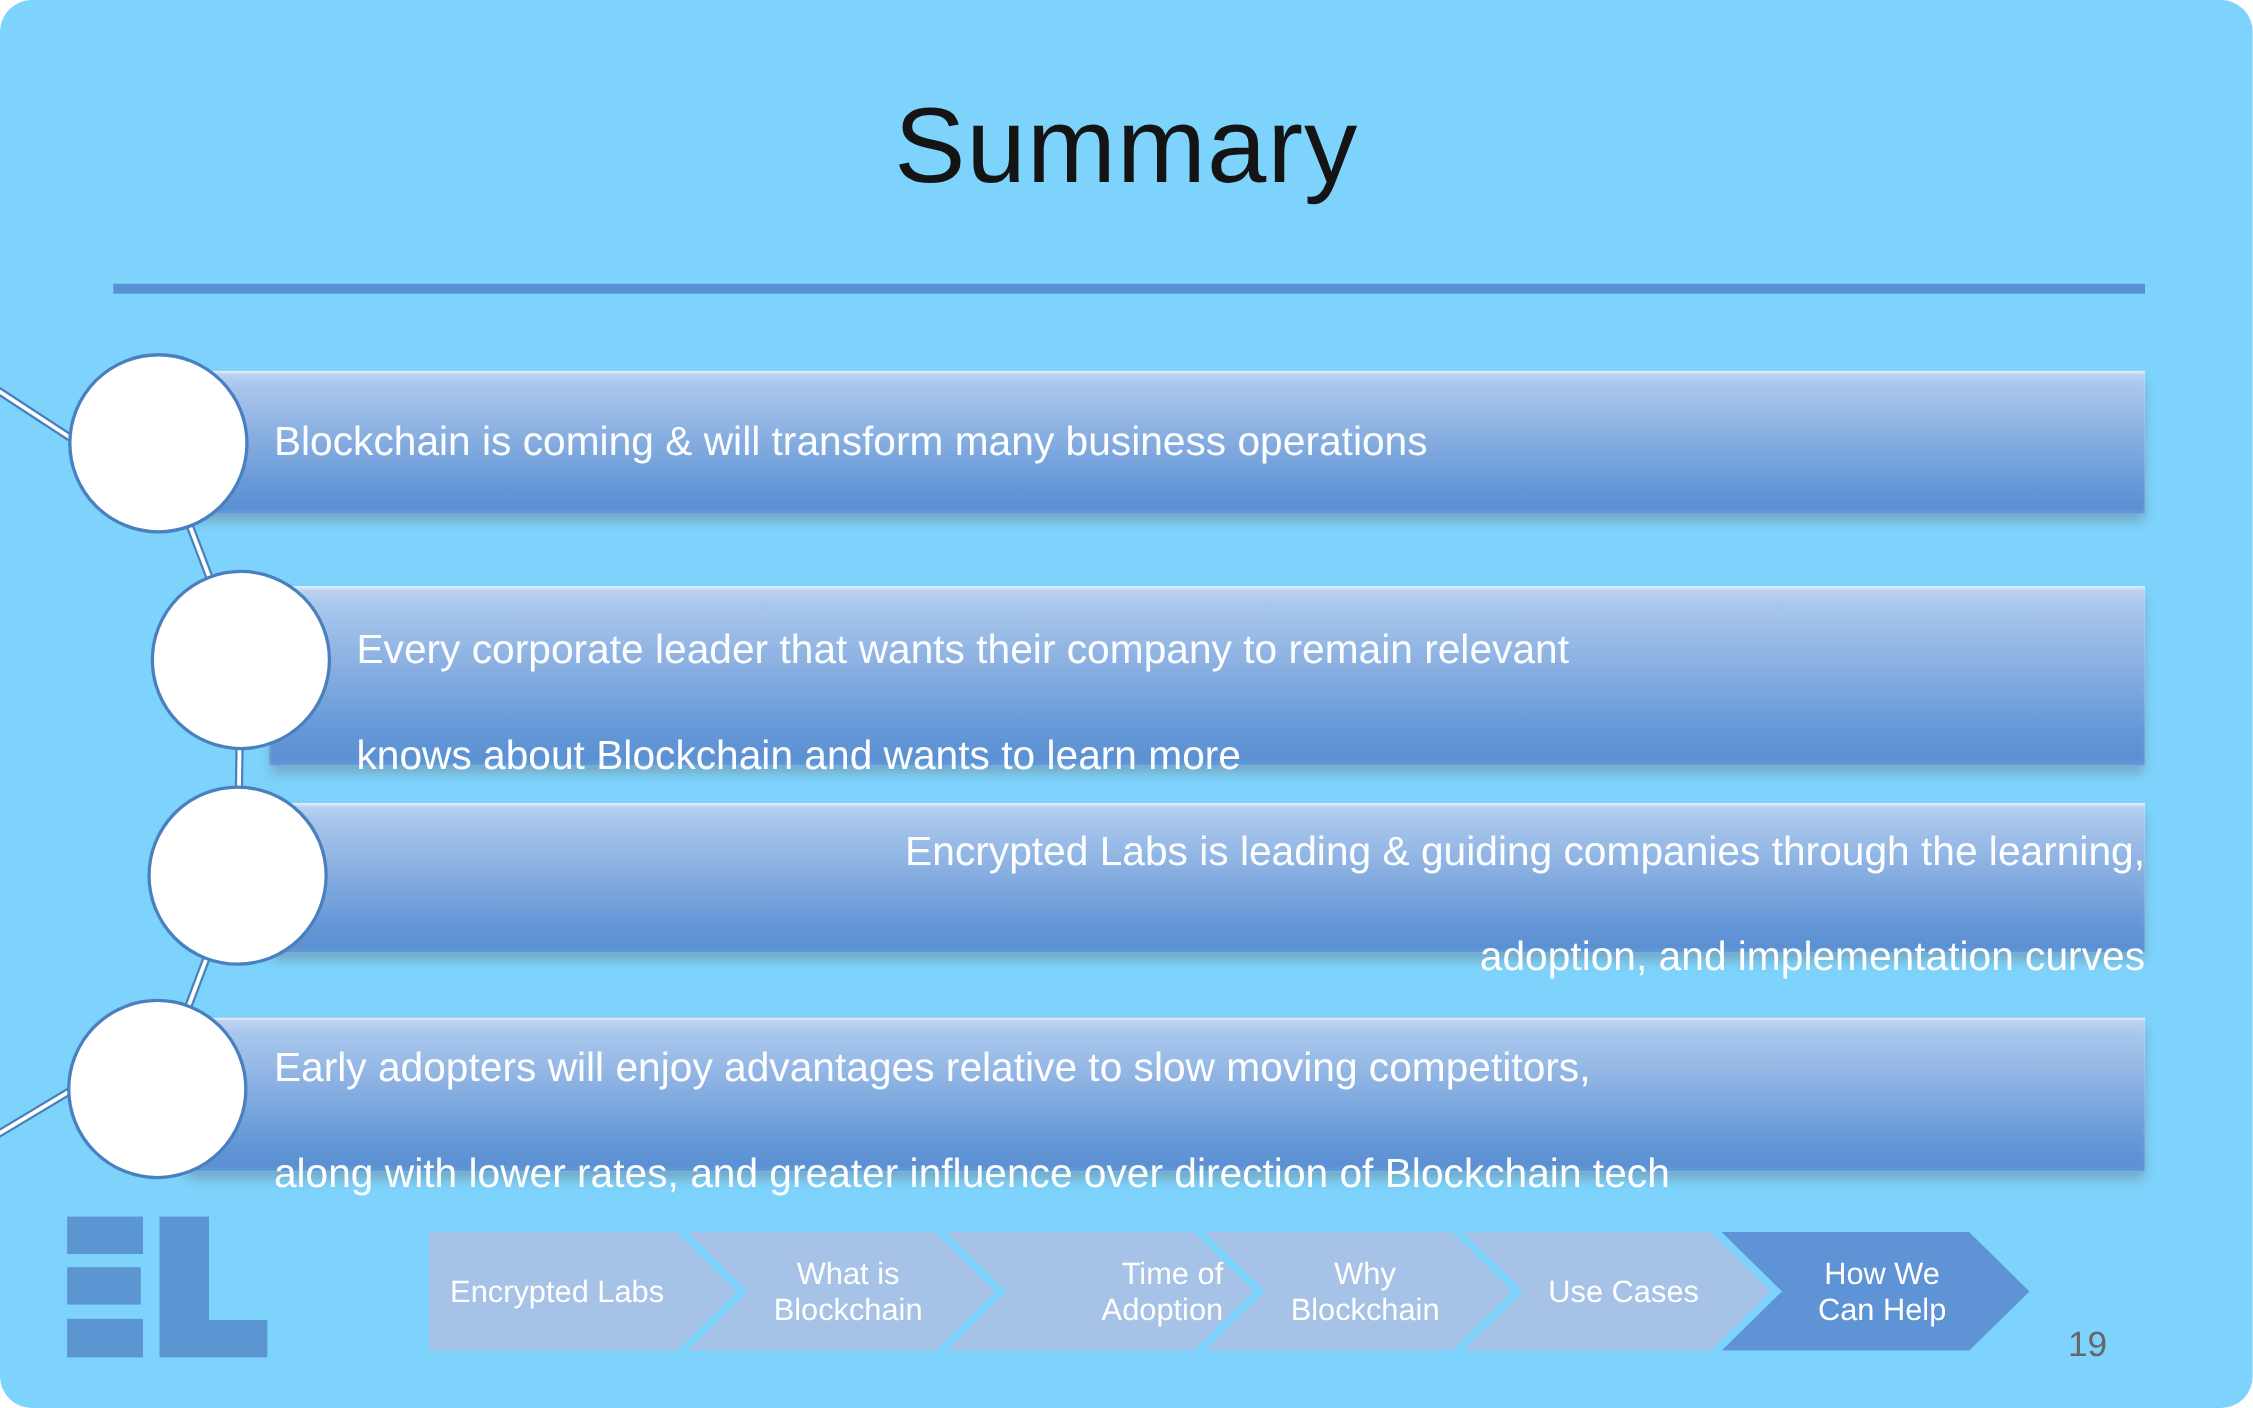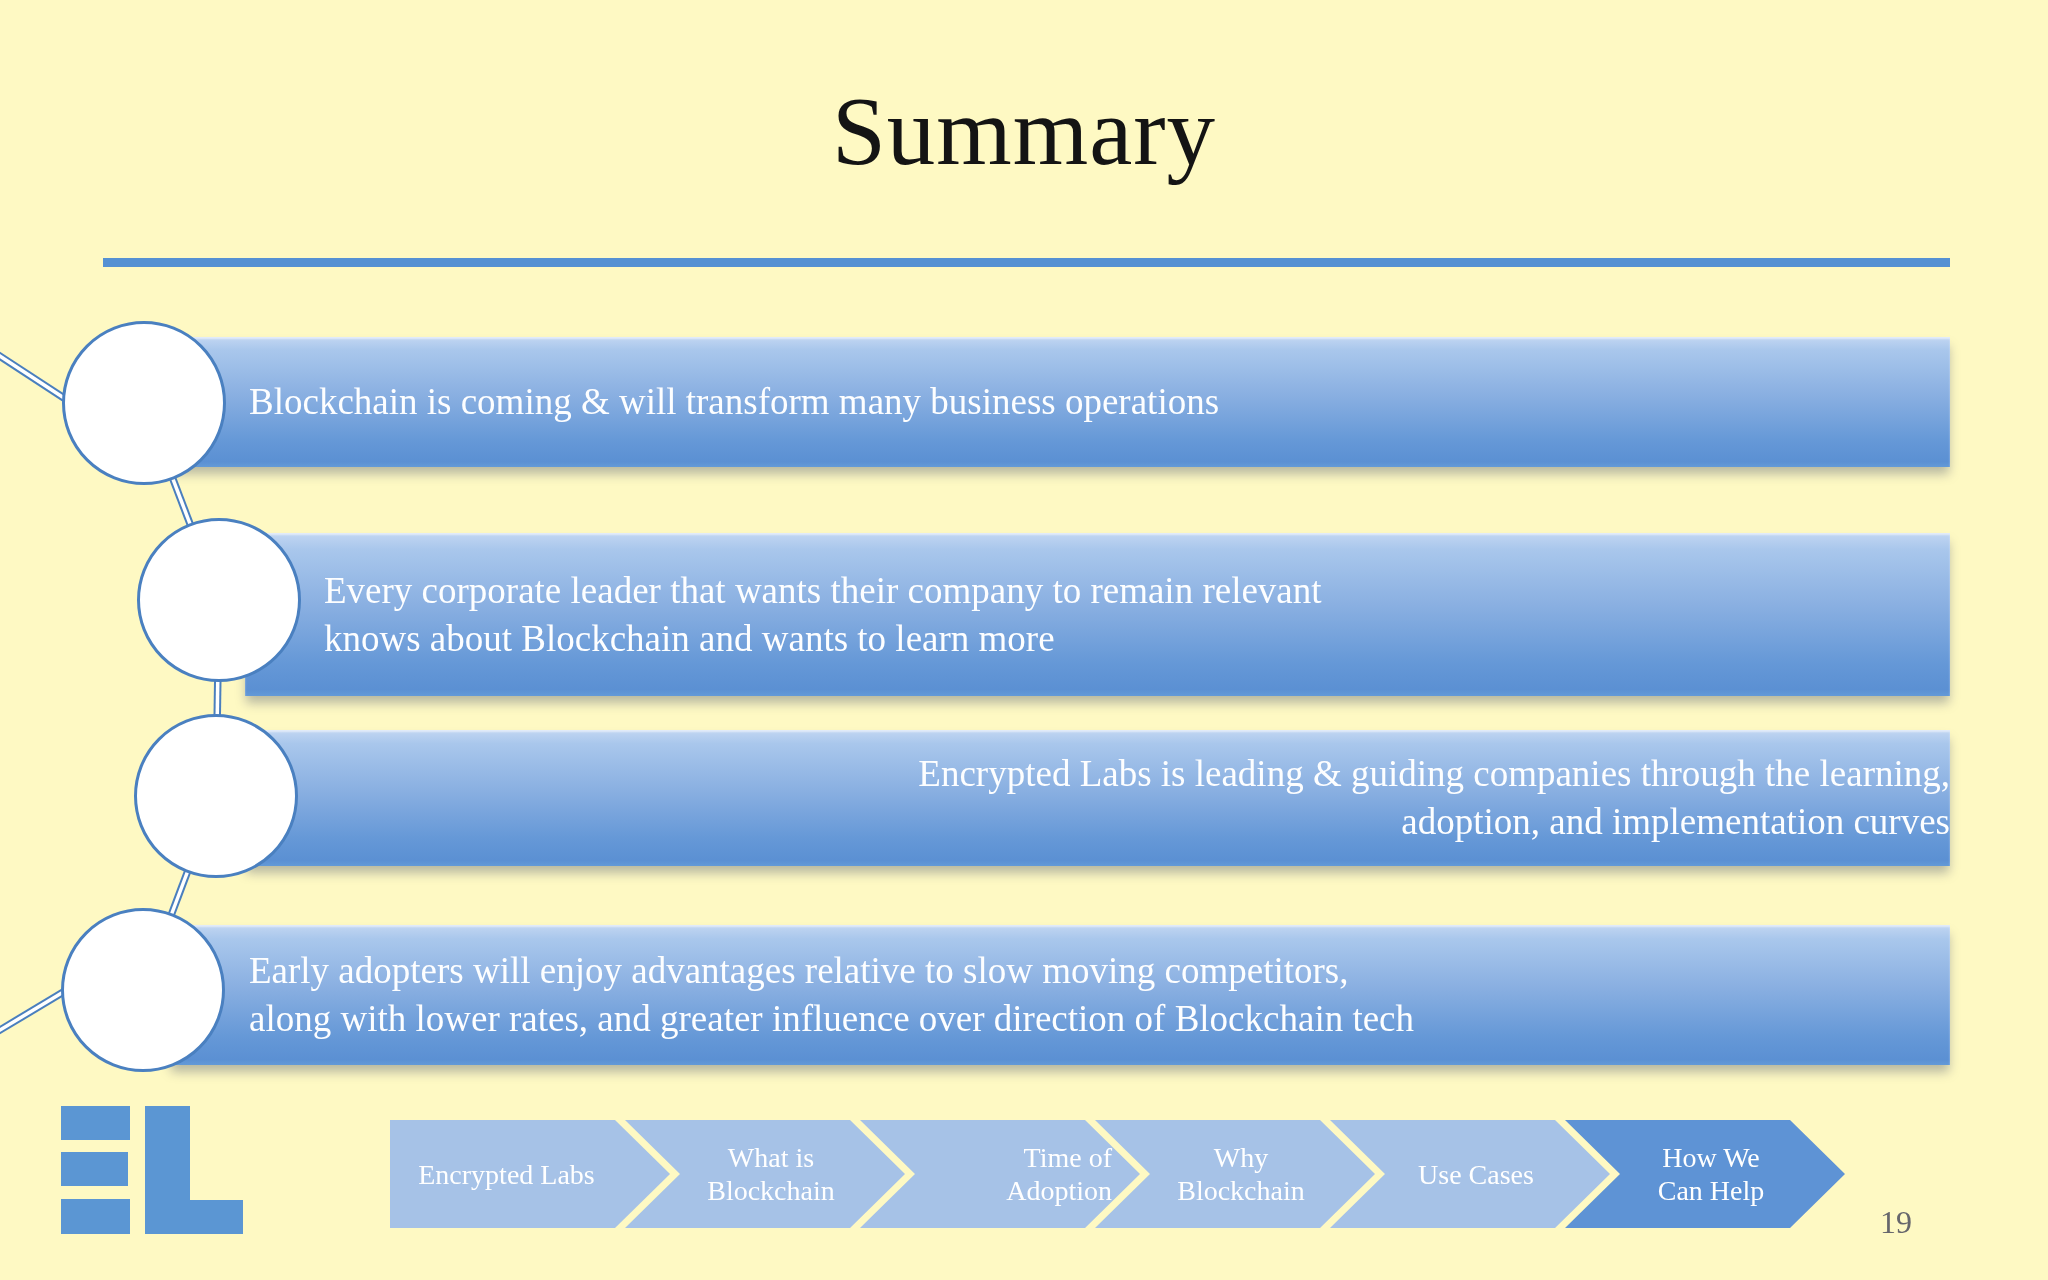--- a/index.html
+++ b/index.html
@@ -1,18 +1,19 @@
 <!DOCTYPE html>
 <html><head>
 <meta charset="utf-8">
 <style>
   html,body{margin:0;padding:0;background:#ffffff;}
   .slide{
-    position:relative;width:2048px;height:1280px;background:#fef9c3;overflow:hidden;
-    font-family:Liberation Serif, serif;
+    position:relative;width:2048px;height:1280px;background:#7dd3fc;overflow:hidden;
+    font-family:Liberation Sans, sans-serif;
+    border-radius:29px;
   }
   
   .page-title{
     position:absolute;left:0;top:76px;width:2048px;text-align:center;
     font-size:97px;font-weight:400;color:#141414;letter-spacing:1px;
   }
   .title-rule{
     position:absolute;left:103px;top:258px;width:1847px;height:9px;background:#5591d3;
   }
   
@@ -24,21 +25,21 @@
     position:absolute;z-index:2;display:flex;flex-direction:column;justify-content:center;
     background:linear-gradient(180deg,#c2d6f2 0%,#a9c7ec 10%,#89afe1 45%,#6598d7 80%,#5b90d3 96%,#639ad7 100%);
     box-shadow:0 8px 10px -1px rgba(108,114,126,.48), inset 0 2px 2px rgba(255,255,255,.55);
     color:#fdfeff;font-size:37px;font-weight:400;line-height:48px;
     padding-left:79px;box-sizing:border-box;
   }
   .bar-1{left:170px;top:337px;width:1780px;height:130px;}
   .bar-2{left:245px;top:533px;width:1705px;height:163px;}
   .bar-3{left:245px;top:730px;width:1705px;height:136px;text-align:right;}
   .bar-4{left:170px;top:925px;width:1780px;height:140px;}
-  .bar .txt-line{white-space:nowrap;}
+  .bar .txt-line{white-space:nowrap;margin-top:48px;}
   
   .bullet-circle{
     position:absolute;z-index:3;width:164px;height:164px;border-radius:50%;
     background:#ffffff;border:3px solid #4a80c0;box-sizing:border-box;
   }
   .circle-1{left:62px;top:321px;}
   .circle-2{left:137px;top:518px;}
   .circle-3{left:134px;top:714px;}
   .circle-4{left:61px;top:908px;}
   

